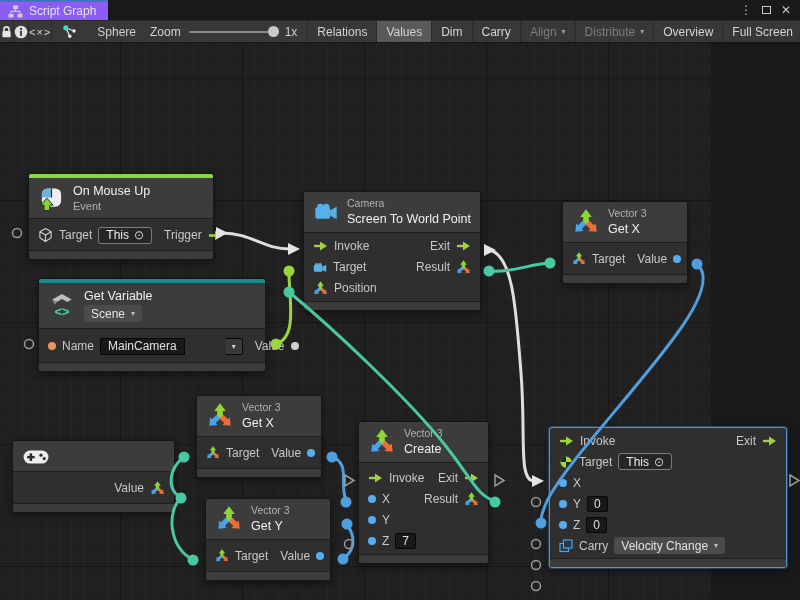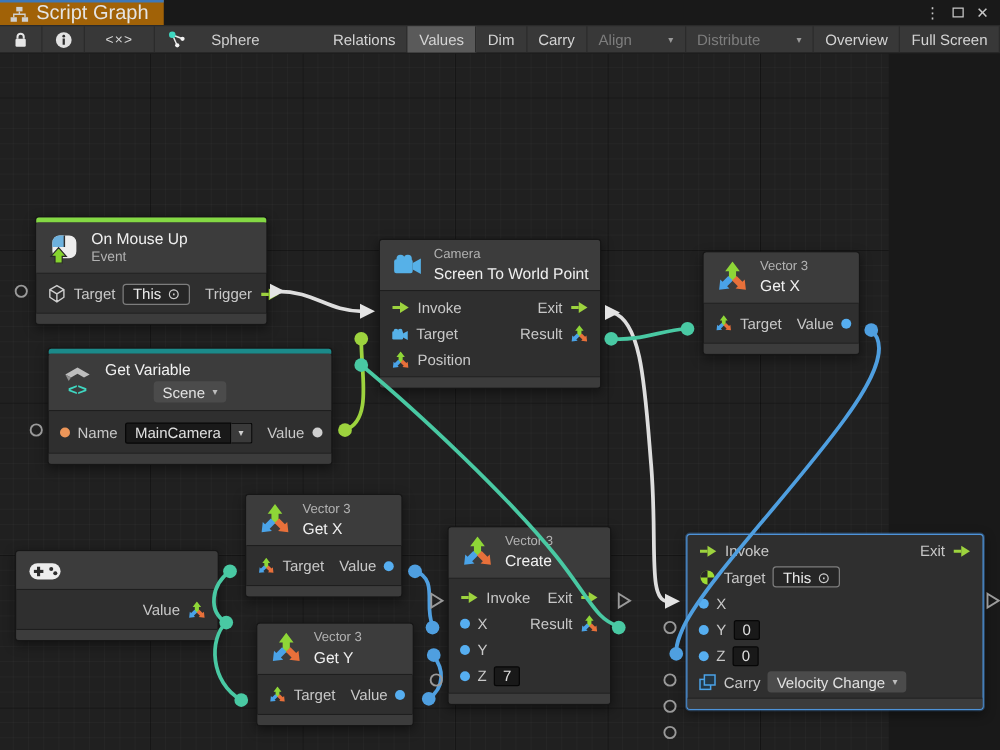--- a/index.html
+++ b/index.html
@@ -2,37 +2,37 @@
 <html><head>
 <meta charset="utf-8">
 <style>
   * { margin:0; padding:0; box-sizing:border-box; }
   html,body { width:800px; height:600px; background:#191919; overflow:hidden;
     font-family:"Liberation Sans", sans-serif; -webkit-font-smoothing:antialiased; }
 
   
   .tabbar { position:absolute; left:0; top:0; width:800px; height:20px; background:#191919;
     display:flex; align-items:stretch; }
-  .tab { display:flex; align-items:center; gap:6px; padding:0 12px 0 8px; background:#a16207;
-    border-top:2px solid #3e78b8; color:#e4e4e4; font-size:16px; }
+  .tab { display:flex; align-items:center; gap:6px; padding:0 12px 0 8px; background:#8b5cf6;
+    border-top:2px solid #3e78b8; color:#e4e4e4; font-size:12px; }
   .winbtns { margin-left:auto; display:flex; align-items:center; gap:4px; padding-right:6px;
     color:#c8c8c8; font-size:12px; }
   .winbtn { width:16px; height:16px; display:flex; align-items:center; justify-content:center; cursor:default; }
   .maxglyph { width:9px; height:8px; border:1.5px solid #c8c8c8; }
 
   
   .toolbar { position:absolute; left:0; top:20px; width:800px; height:23px; background:#383838;
     border-top:1px solid #2a2a2a; border-bottom:1px solid #161616; display:flex; align-items:stretch;
     color:#d4d4d4; font-size:12px; }
   .tbtn { display:flex; align-items:center; justify-content:center; padding:0 9px;
     border-right:1px solid #2b2b2b; white-space:nowrap; }
   .tbtn.icon { width:34px; padding:0; }
   .tbtn.wide { width:56px; padding:0; }
   .tbtn.active { background:#5a5a5a; }
-  .tbtn.disabled { color:#7d7d7d;gap:24px; }
+  .tbtn.disabled { color:#7d7d7d; }
   .tbtn .dd { font-size:8px; margin-left:5px; color:#9a9a9a; }
   .graphcrumb { display:flex; align-items:center; gap:20px; padding:0 10px; color:#cfcfcf; }
   .zoomwrap { display:flex; align-items:center; gap:8px; padding:0 10px 0 4px; border-right:1px solid #2b2b2b; }
   .zoomtrack { position:relative; width:88px; height:2px; background:#8a8a8a; border-radius:1px; }
   .zoomhandle { position:absolute; right:-2px; top:-4.5px; width:11px; height:11px; border-radius:50%;
     background:#c9c9c9; }
   .zoomval { color:#cfcfcf; }
   .codeicon { font-size:11px; letter-spacing:1px; color:#d8d8d8; }
   .tb-right { display:flex; margin-left:auto; }
 
@@ -67,21 +67,21 @@
   .dot.gray { background:#cfcfcf; }
   .dot.orange { background:#ed9659; }
   .chip { display:inline-flex; align-items:center; gap:5px; height:17px; padding:0 7px;
     background:#262626; border:1px solid #7d7d7d; border-radius:3px; color:#ececec; }
   .chip .picker { font-size:12px; color:#cfcfcf; }
   .drop { display:inline-flex; align-items:center; gap:6px; height:17px; padding:0 7px;
     background:#4b4b4b; border-radius:3px; color:#e2e2e2; }
   .drop .dd { font-size:8px; color:#bdbdbd; }
   .field { display:inline-flex; align-items:center; height:16px; padding:0 6px; background:#191919;
     border:1px solid #070707; border-radius:2px; color:#e0e0e0; }
-  .combo { display:inline-flex; align-items:stretch; height:17px; }
+  .combo { display:inline-flex; align-items:stretch; height:17px;gap:41px; }
   .combo .cfield { display:flex; align-items:center; padding:0 7px; background:#191919;
     border:1px solid #070707; border-radius:2px 0 0 2px; color:#e0e0e0; }
   .combo .cbtn { width:17px; display:flex; align-items:center; justify-content:center; background:#3a3a3a;
     border:1px solid #070707; border-left:none; border-radius:0 2px 2px 0; font-size:8px; color:#cfcfcf; }
   svg.ic { flex:none; display:block; }
 
   
   .wires { position:absolute; left:0; top:0; width:800px; height:600px; z-index:2; pointer-events:none; }
   .wire { fill:none; stroke-width:3; stroke-linecap:round; }
   .wire.white { stroke:#dedede; }
@@ -137,20 +137,27 @@
     <span>
       <svg class="ic" width="15" height="15" viewBox="0 0 15 15">
         <path d="M4 4 L11.5 6.8 M4 4 L7.5 11.8" stroke="#e8e8e8" stroke-width="1.2"></path>
         <circle cx="3.8" cy="3.8" r="2.6" fill="#3fd8c2"></circle>
         <circle cx="12" cy="7" r="1.7" fill="#f2f2f2"></circle>
         <circle cx="7.8" cy="12.2" r="1.7" fill="#f2f2f2"></circle>
       </svg>
     </span>
     <span>Sphere</span>
   </div>
+  <div class="zoomwrap">
+    <span>Zoom</span>
+    <span class="zoomtrack">
+      <span class="zoomhandle"></span>
+    </span>
+    <span class="zoomval">1x</span>
+  </div>
   <div class="tb-right">
     <div class="tbtn">Relations</div>
     <div class="tbtn active">Values</div>
     <div class="tbtn">Dim</div>
     <div class="tbtn">Carry</div>
     <div class="tbtn disabled">
       <span>Align</span>
       <span class="dd">▾</span>
     </div>
     <div class="tbtn disabled">
@@ -208,21 +215,21 @@
     <div class="nhead">
       <span>
         <svg class="ic" width="26" height="26" viewBox="0 0 24 24">
           <path d="M12 1 L21 6 L16.8 8.3 L12 5.5 L7.2 8.3 L3 6 Z" fill="#bdbdbd"></path>
           <path d="M3 6 L7.2 8.3 L5.5 10.8 Z" fill="#8f8f8f"></path>
           <text x="12" y="21.5" fill="#3fd8c2" font-size="12" font-weight="bold" text-anchor="middle">&lt;&gt;</text>
         </svg>
       </span>
       <span class="ncol">
         <span class="ntitle">Get Variable</span>
-        <span class="drop" style="align-self:flex-start;margin-left:39px;">
+        <span class="drop" style="align-self:flex-start;">
           <span>Scene</span>
           <span class="dd">▾</span>
         </span>
       </span>
     </div>
     <div class="nbody">
       <div class="nrow" style="height:28px;">
         <span class="dot orange"></span>
         <span class="plabel">Name</span>
         <span class="combo">

